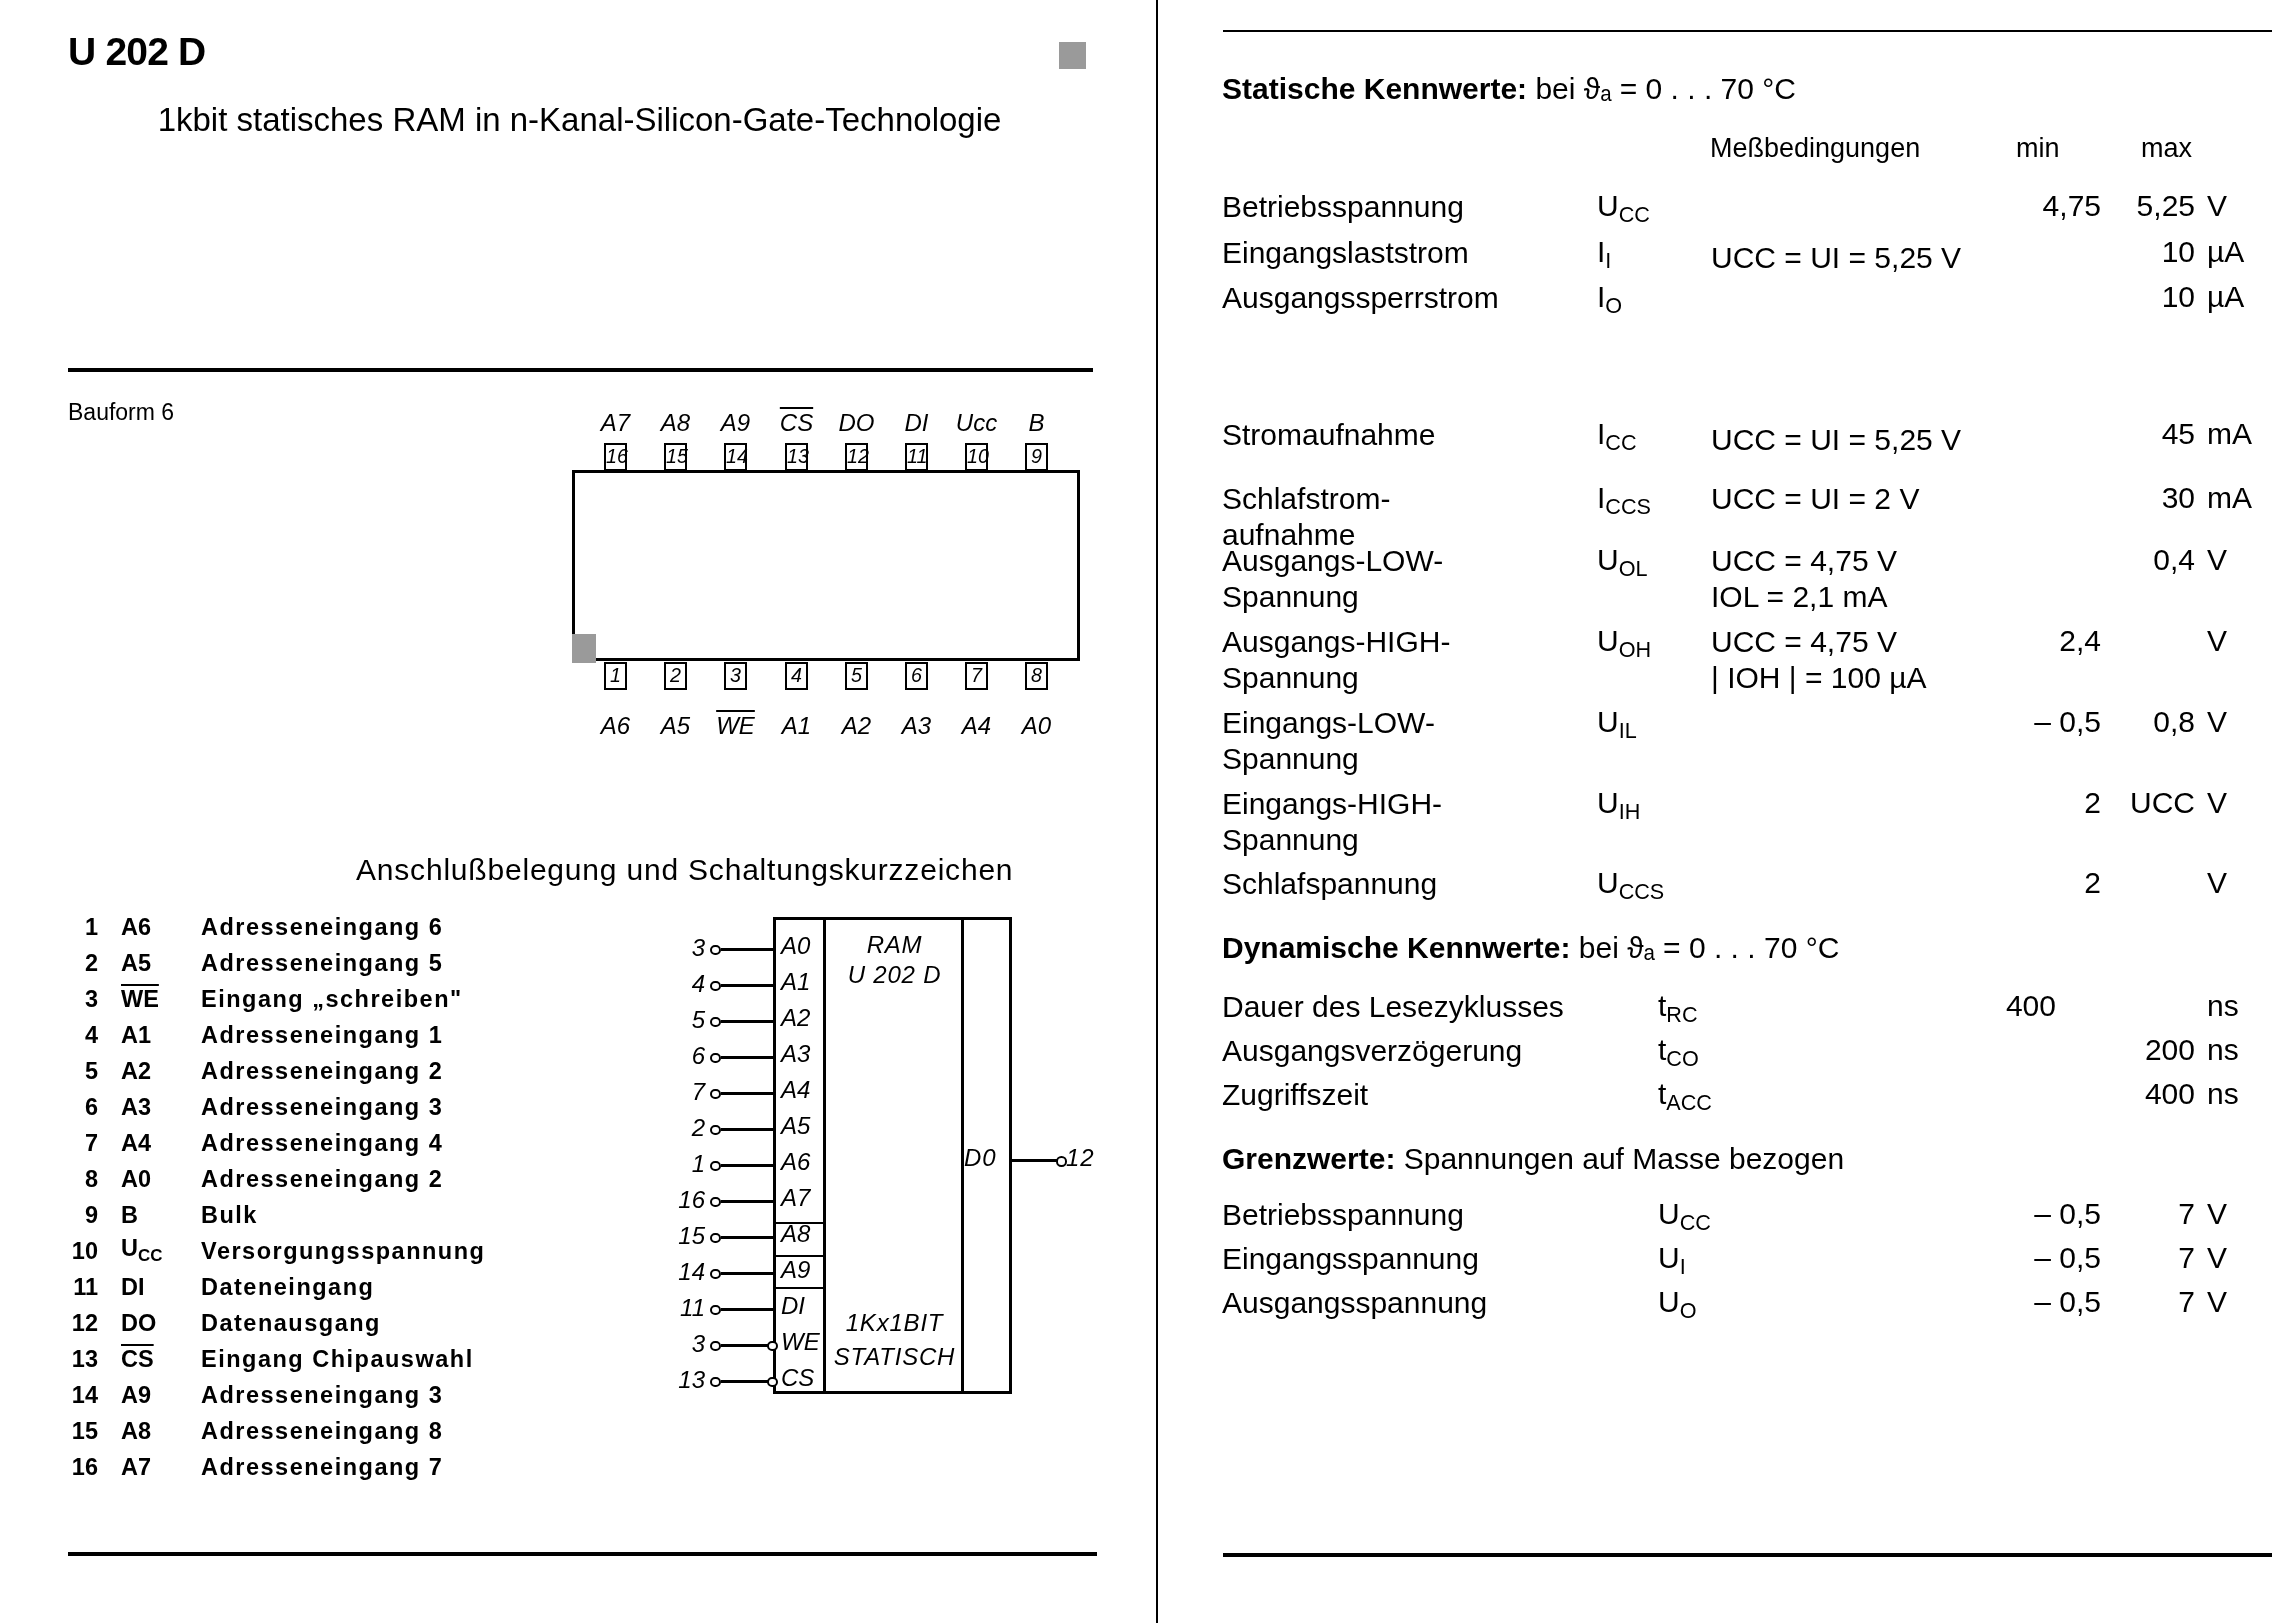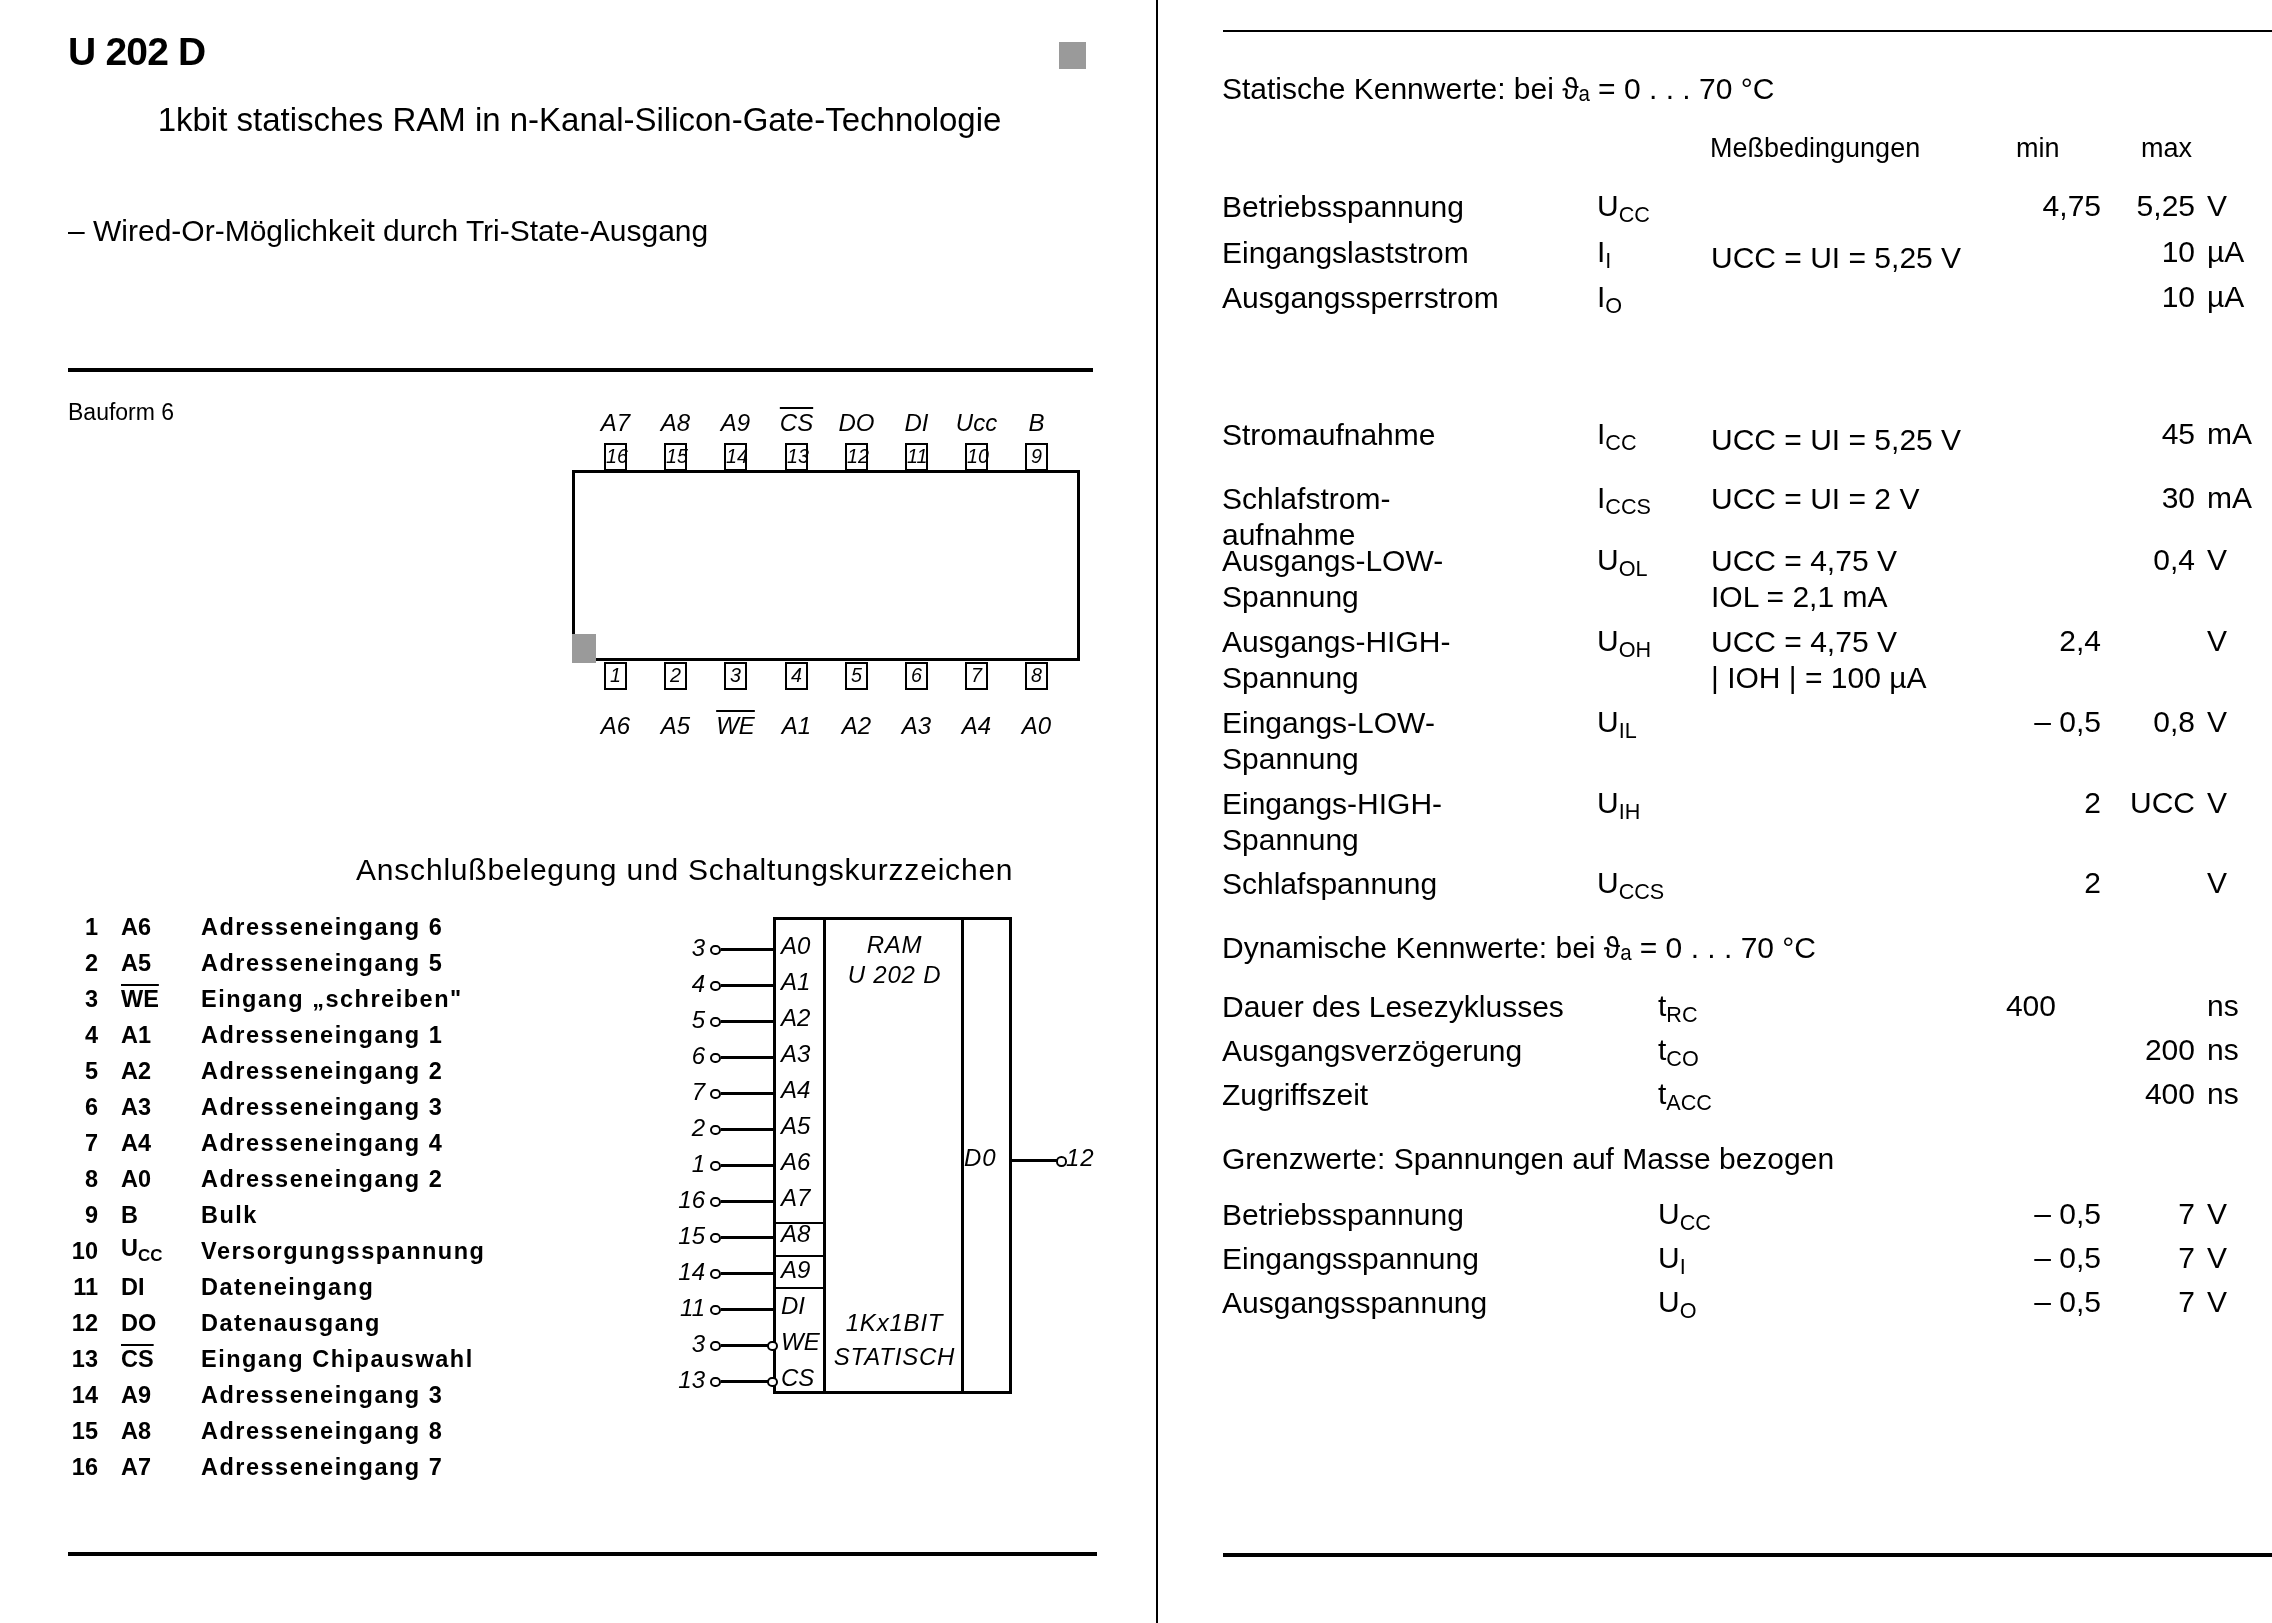--- a/index.html
+++ b/index.html
@@ -46,42 +46,41 @@
   .sym-in .num { position: absolute; left: 0; width: 42px; text-align: right; font-style: italic; font-size: 24px; top: 0; font-family: "Liberation Sans", sans-serif; }
   .sym-in .circ { position: absolute; left: 47px; top: 10.6px; width: 10.6px; height: 10.6px; border: 2.3px solid #000; border-radius: 50%; background: #fff; }
   .sym-in .wire { position: absolute; left: 58px; top: 14.4px; width: 52px; height: 3px; background: #000; }
   .sym-in .neg { position: absolute; left: 104px; top: 10.6px; width: 10.6px; height: 10.6px; border: 2.3px solid #000; border-radius: 50%; background: #fff; }
   .sym-lbl { position: absolute; left: 781px; font-style: italic; font-size: 24px; font-family: "Liberation Sans", sans-serif; }
   .sym-text { position: absolute; font-style: italic; font-size: 24px; text-align: center; font-family: "Liberation Sans", sans-serif; letter-spacing: 0.8px; }
 
   
   .rp { font-family: "Liberation Sans", sans-serif; font-size: 30px; }
   .sect-title { position: absolute; left: 1222px; font-size: 30px; }
-  .sect-title b { font-weight: normal; }
+  .sect-title b { font-weight: bold; }
   .colhead { position: absolute; top: 133px; font-size: 27px; }
   .row { position: absolute; left: 1222px; width: 1046px; height: 45px; font-size: 30px; }
   .row .c { position: absolute; top: 0; white-space: nowrap; }
   .c-name { left: 0; line-height: 36px; }
   .c-sym { left: 375px; }
   .c-cond { left: 489px; line-height: 41px; }
   .c-min { left: 765px; width: 114px; text-align: right; }
   .c-max { left: 879px; width: 94px; text-align: right; }
   .c-unit { left: 985px; }
   .row.dyn .c-sym { left: 436px; }
   .row.dyn .c-min { left: 758px; width: 76px; text-align: right; }
   .row.lim .c-sym { left: 436px; }
 </style>
 </head>
 <body>
 
 <div class="abs title">U 202 D</div>
 <div class="abs marker"></div>
 <div class="abs subtitle">1kbit statisches RAM in n-Kanal-Silicon-Gate-Technologie</div>
 <ul class="abs features">
-  <li>– Wired-Or-Möglichkeit durch Tri-State-Ausgang</li>
 </ul>
 <div class="rule" style="left:68px; top:368px; width:1025px;"></div>
 
 <div class="abs bauform">Bauform 6</div>
 
 <div class="abs" style="left:0;top:0;">
   <div class="abs dip-body"></div>
   <div class="abs dip-notch"></div>
   <div id="dip-pins">
       <div class="pin" style="left:604px; top:443px;">16</div>

